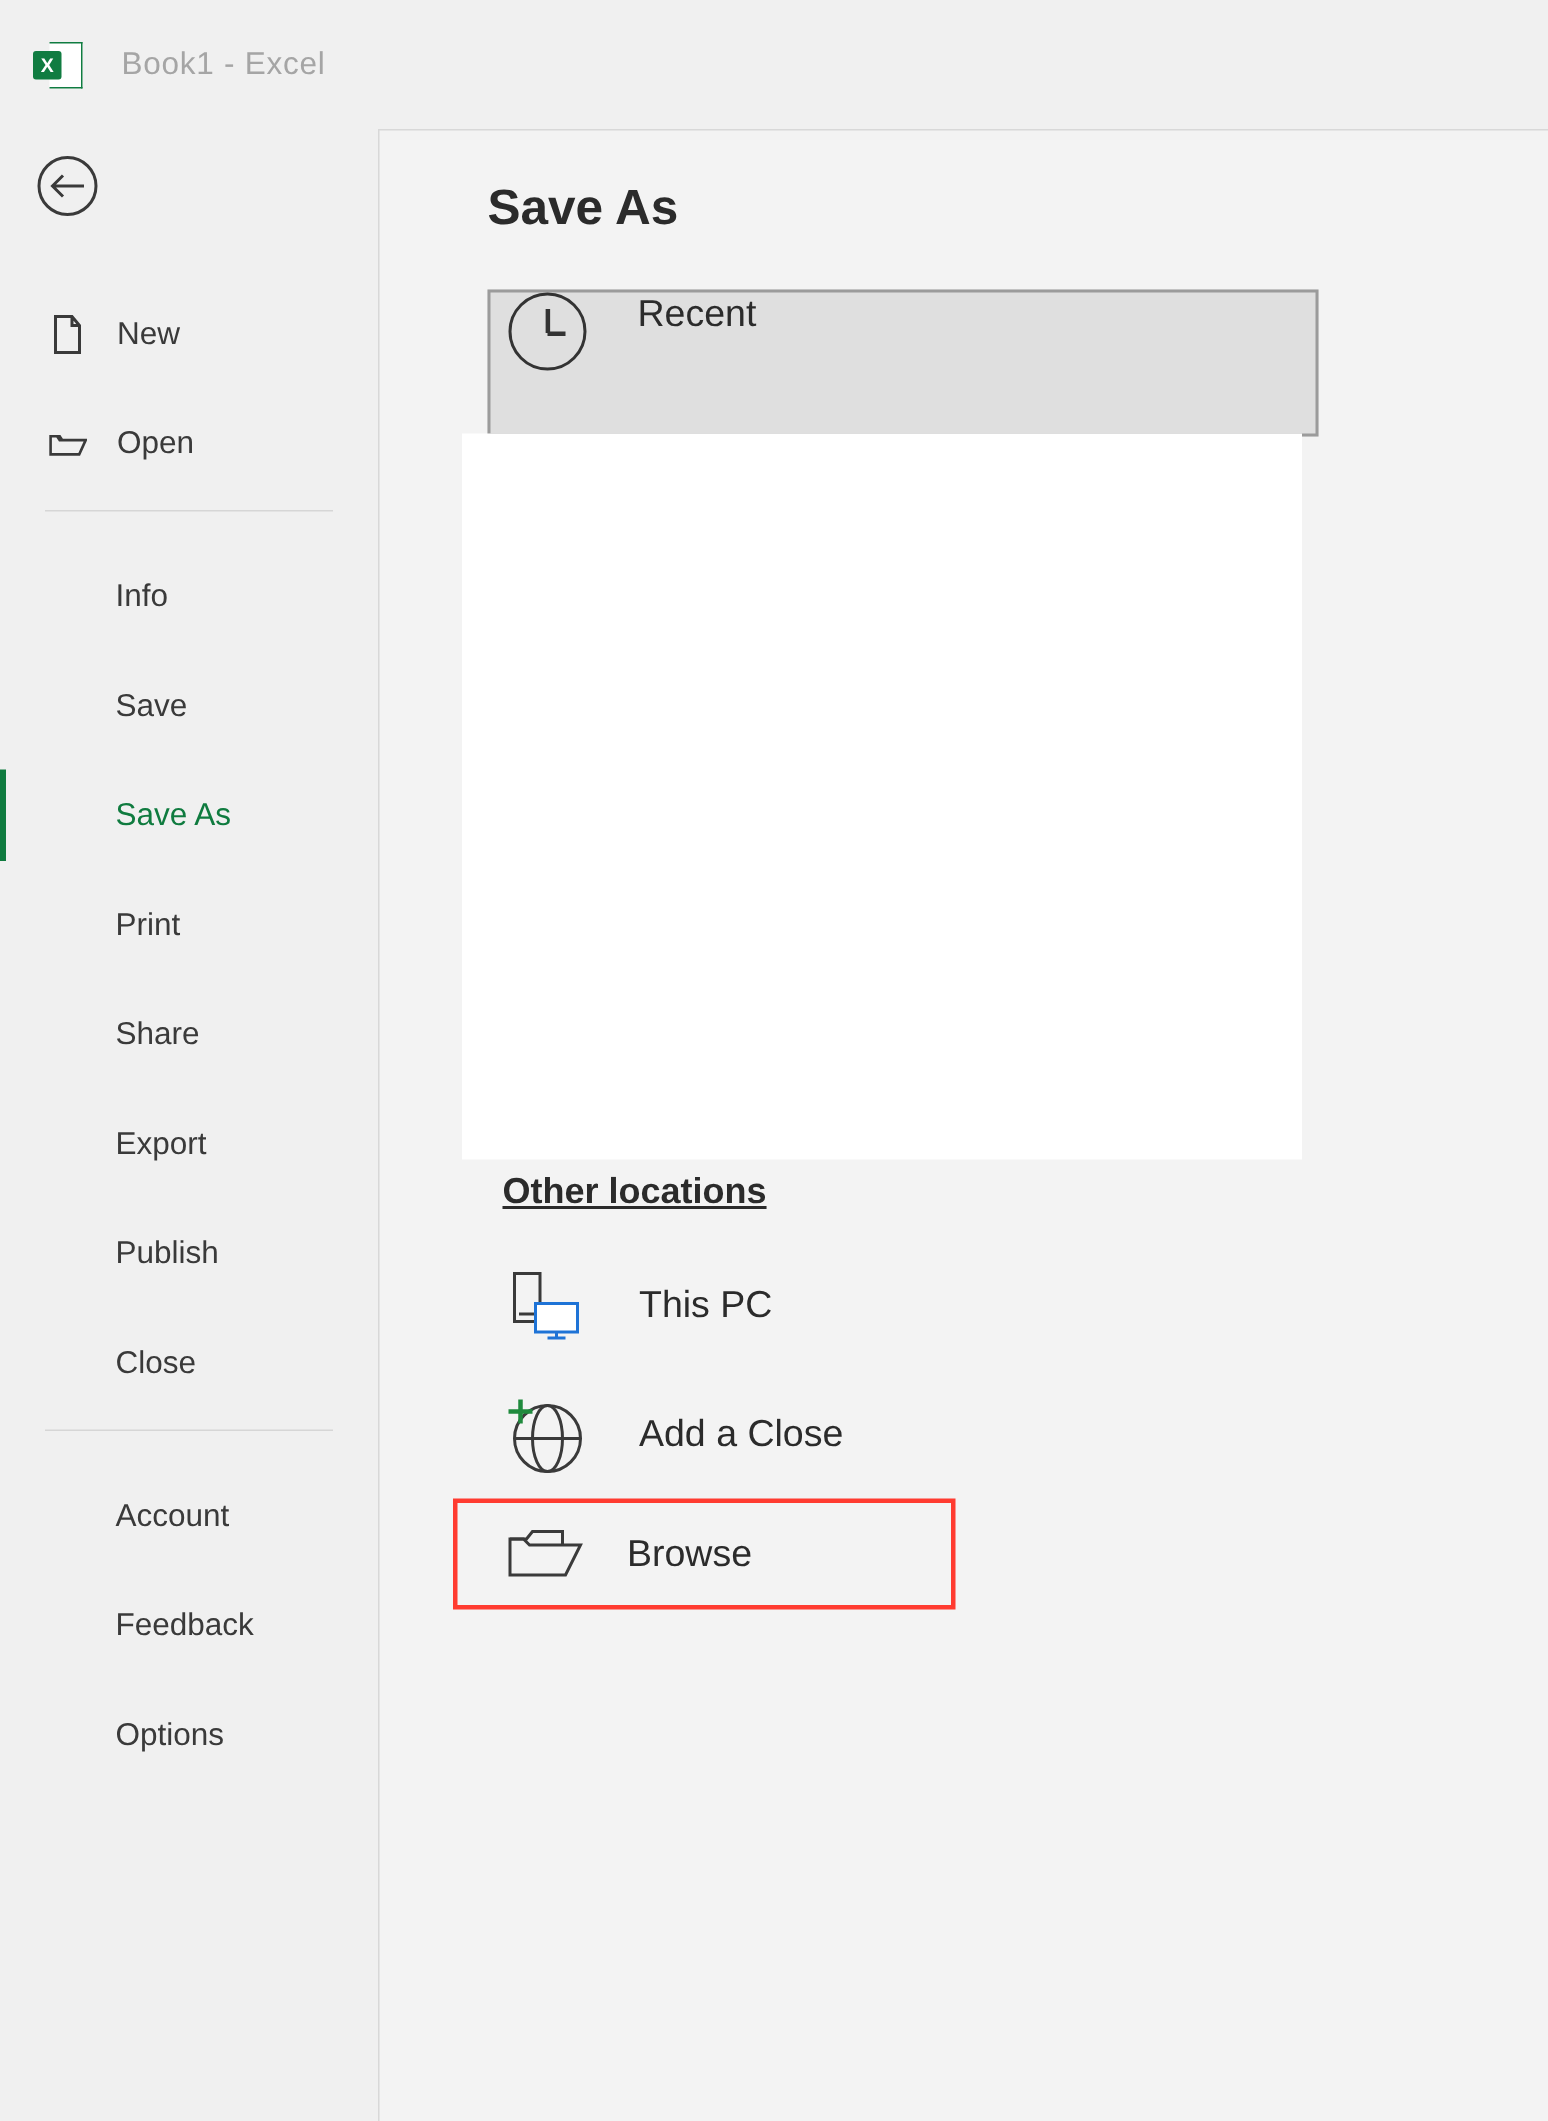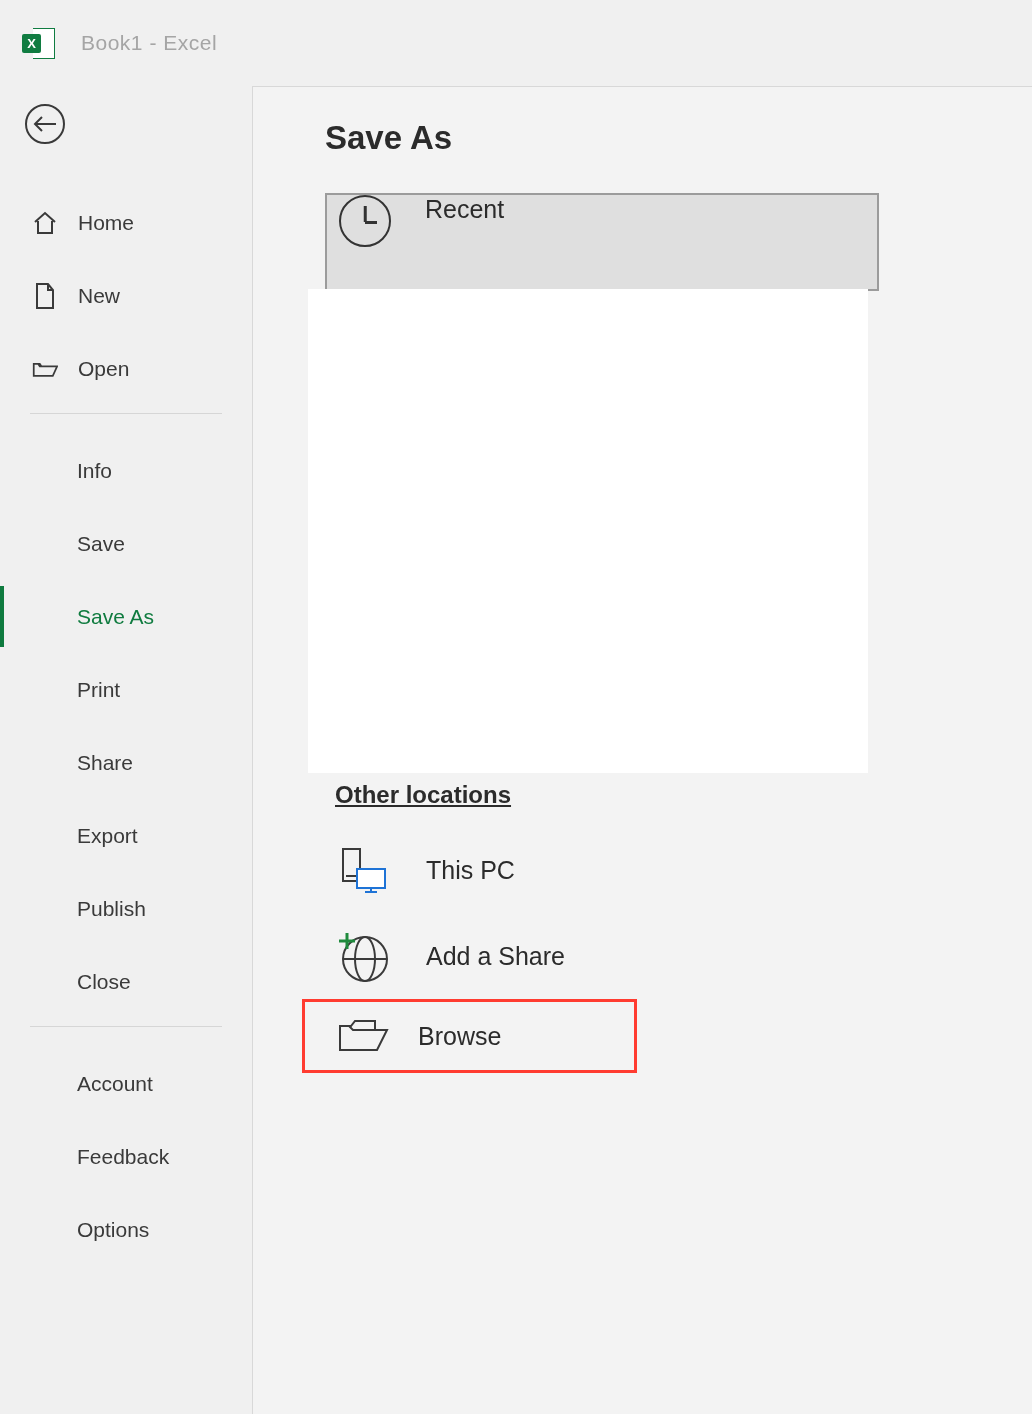--- a/index.html
+++ b/index.html
@@ -201,28 +201,20 @@
 <div class="workspace">
 
   <div class="sidebar">
     <div class="back-btn">
       <svg viewBox="0 0 24 16">
         <path class="stroke" d="M23 8 H2 M9 1 L2 8 L9 15"></path>
       </svg>
     </div>
 
     <div class="nav-section">
-      <div class="nav-item">
-        <span class="nav-icon">
-          <svg width="26" height="26" viewBox="0 0 26 26">
-              <path class="stroke" d="M3 12 L13 3 L23 12 M6 11 V23 H20 V11"></path>
-            </svg>
-        </span>
-        <span>Home</span>
-      </div>
       <div class="nav-item">
         <span class="nav-icon">
           <svg width="24" height="28" viewBox="0 0 24 28">
               <path class="stroke" d="M4 2 H15 L20 8 V26 H4 Z M15 2 V8 H20"></path>
             </svg>
         </span>
         <span>New</span>
       </div>
       <div class="nav-item">
         <span class="nav-icon">
@@ -306,21 +298,21 @@
     <div class="loc-item">
       <span class="loc-icon">
         <svg width="55" height="55" viewBox="0 0 55 55">
           <circle class="stroke" cx="30" cy="30" r="22"></circle>
           <ellipse class="stroke" cx="30" cy="30" rx="10" ry="22"></ellipse>
           <line class="stroke" x1="8" y1="30" x2="52" y2="30"></line>
           <line x1="12" y1="4" x2="12" y2="20" stroke="#1f8a3d" stroke-width="3"></line>
           <line x1="4" y1="12" x2="20" y2="12" stroke="#1f8a3d" stroke-width="3"></line>
         </svg>
       </span>
-      <span class="label">Add a Share</span>
+      <span class="label">Add a Close</span>
     </div>
 
     <div class="highlight-box">
       <div class="loc-item">
         <span class="loc-icon">
           <svg width="55" height="40" viewBox="0 0 55 40">
             <path class="stroke" d="M5 10 V34 H42 L52 14 H18 L14 10 Z"></path>
             <path class="stroke" d="M5 10 H16 L20 5 H40 V14"></path>
           </svg>
         </span>

